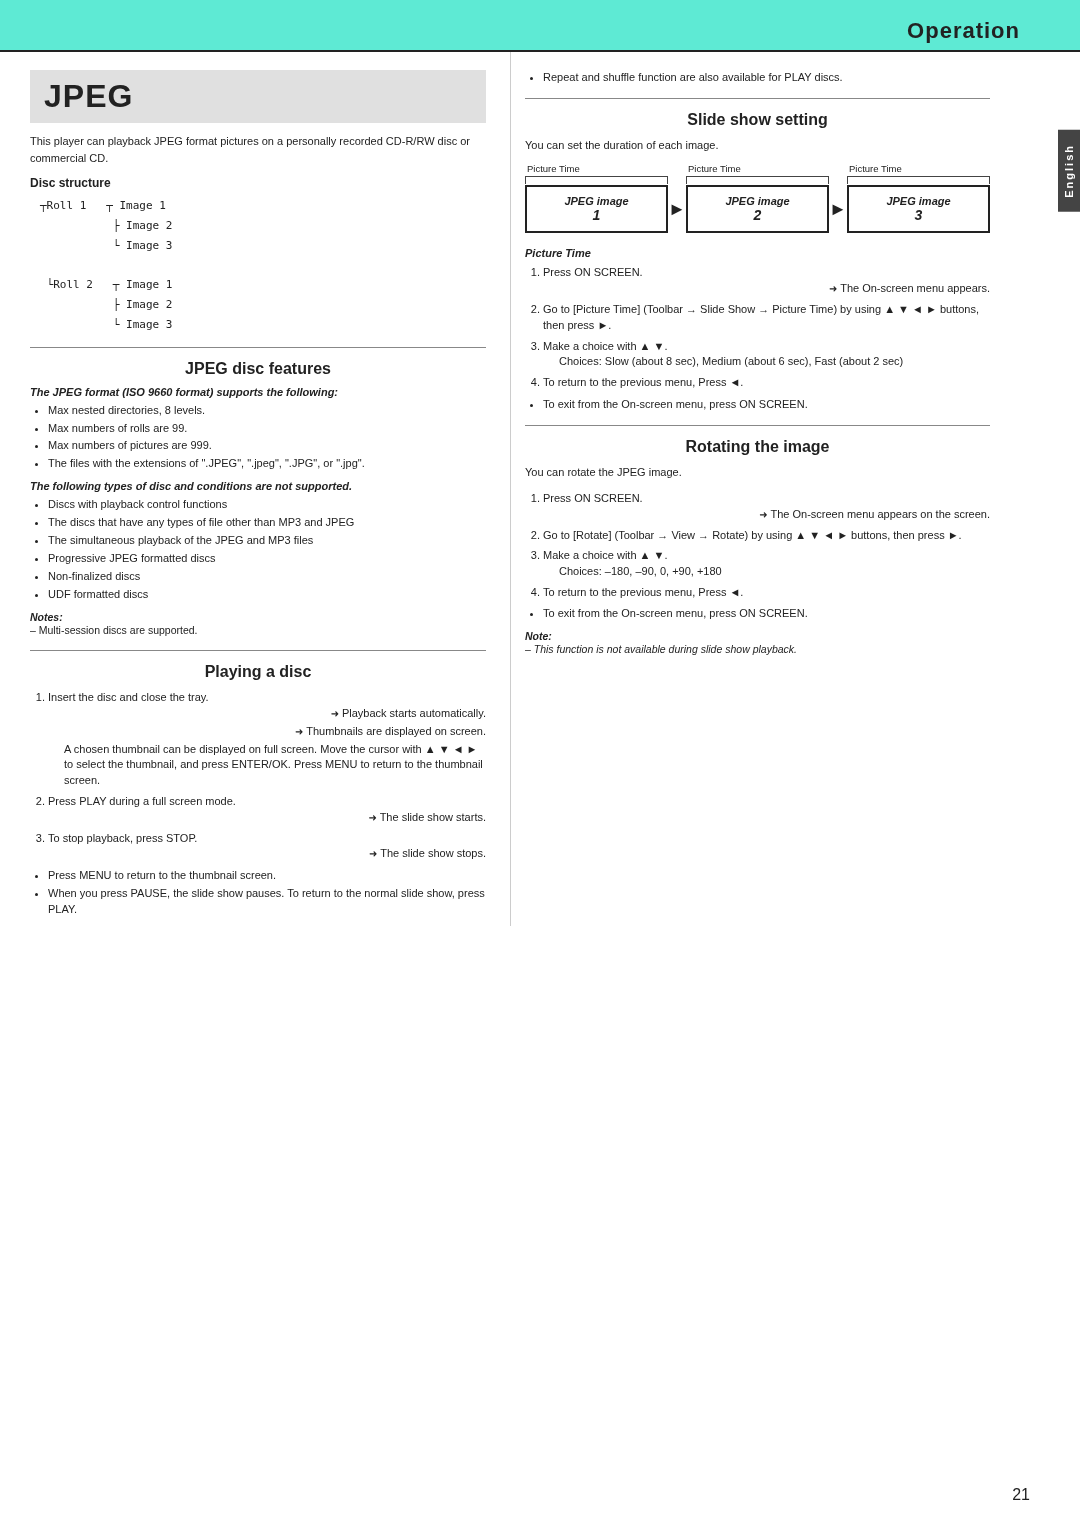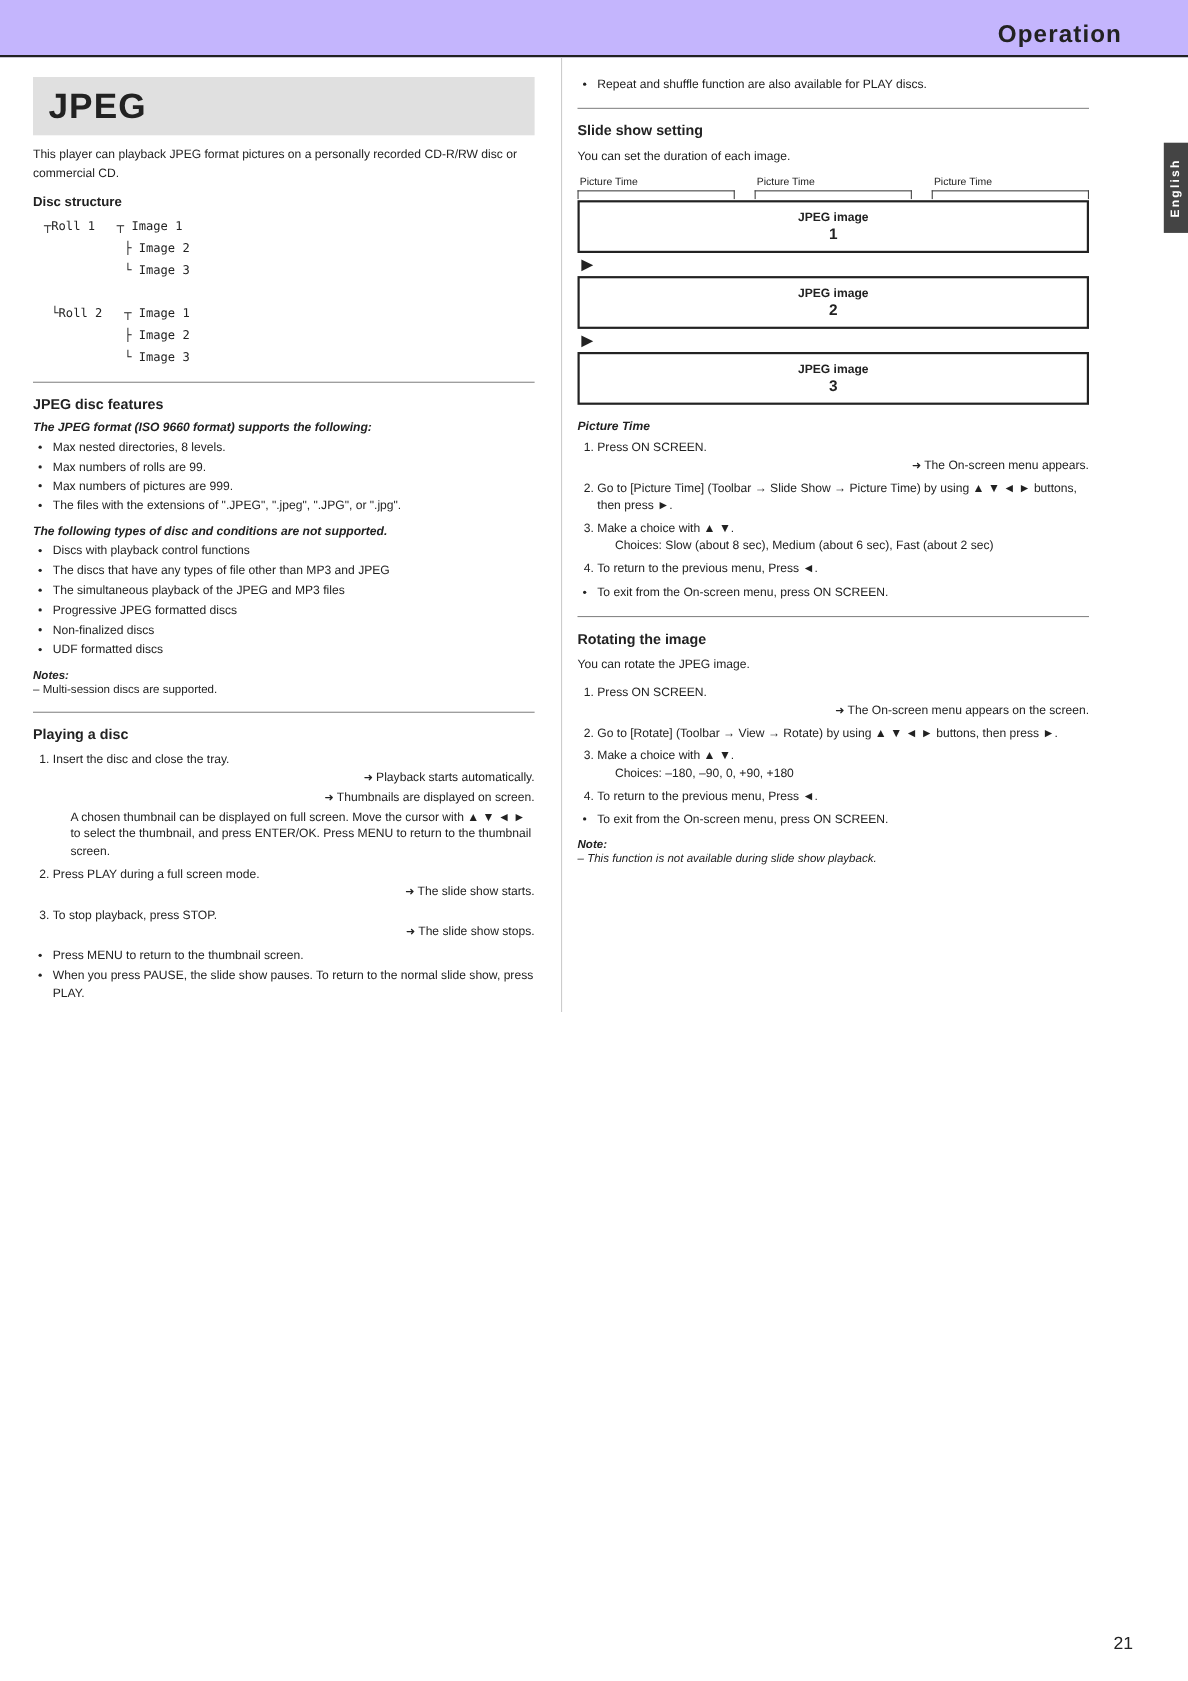--- a/index.html
+++ b/index.html
@@ -15,21 +15,21 @@
     .page {
       width: 1080px;
       min-height: 1528px;
       padding: 0;
       position: relative;
       background: #fff;
     }
     
     .operation-header {
       text-align: right;
-      background: #c4b5fd;
+      background: #5eead4;
       padding: 18px 60px 0 0;
       font-size: 22px;
       font-weight: bold;
       color: #222;
       letter-spacing: 1px;
       border-bottom: 2px solid #222;
       padding-bottom: 6px;
       margin-bottom: 0;
     }
     
@@ -84,24 +84,25 @@
       margin-bottom: 6px;
       margin-top: 8px;
     }
     
     .hr {
       border: none;
       border-top: 1px solid #888;
       margin: 12px 0;
     }
     .section-title {
-      font-size: 13px;
+      font-size: 16px;
       font-weight: bold;
       margin-bottom: 8px;
       margin-top: 6px;
+      text-align: center;
     }
     .italic-bold {
       font-style: italic;
       font-weight: bold;
       margin-bottom: 5px;
       font-size: 11px;
     }
     ul.bullet-list {
       list-style: disc;
       padding-left: 18px;
@@ -291,21 +292,21 @@
         </div>
 
         <div style="display:flex; flex-direction:row; margin-bottom:1px;">
           <div style="flex:1; height:8px; border-top:1.5px solid #444; border-left:1.5px solid #444; border-right:1.5px solid #444;"></div>
           <div style="width:18px; flex-shrink:0;"></div>
           <div style="flex:1; height:8px; border-top:1.5px solid #444; border-left:1.5px solid #444; border-right:1.5px solid #444;"></div>
           <div style="width:18px; flex-shrink:0;"></div>
           <div style="flex:1; height:8px; border-top:1.5px solid #444; border-left:1.5px solid #444; border-right:1.5px solid #444;"></div>
         </div>
 
-        <div style="display:flex; flex-direction:column; align-items:stretch;">
+        <div style="display:flex; flex-direction:row; align-items:stretch;font-style:italic;">
           <div style="flex:1; border:2px solid #222; text-align:center; padding:8px 4px; font-weight:bold; font-size:11px;">
             <span>JPEG image</span><br>
             <span style="font-size:14px; font-weight:bold;">1</span>
           </div>
           <div style="width:18px; flex-shrink:0; display:flex; align-items:center; justify-content:center; font-size:18px; font-weight:bold; overflow:hidden;">►</div>
           <div style="flex:1; border:2px solid #222; text-align:center; padding:8px 4px; font-weight:bold; font-size:11px;">
             <span>JPEG image</span><br>
             <span style="font-size:14px; font-weight:bold;">2</span>
           </div>
           <div style="width:18px; flex-shrink:0; display:flex; align-items:center; justify-content:center; font-size:18px; font-weight:bold;">►</div>

